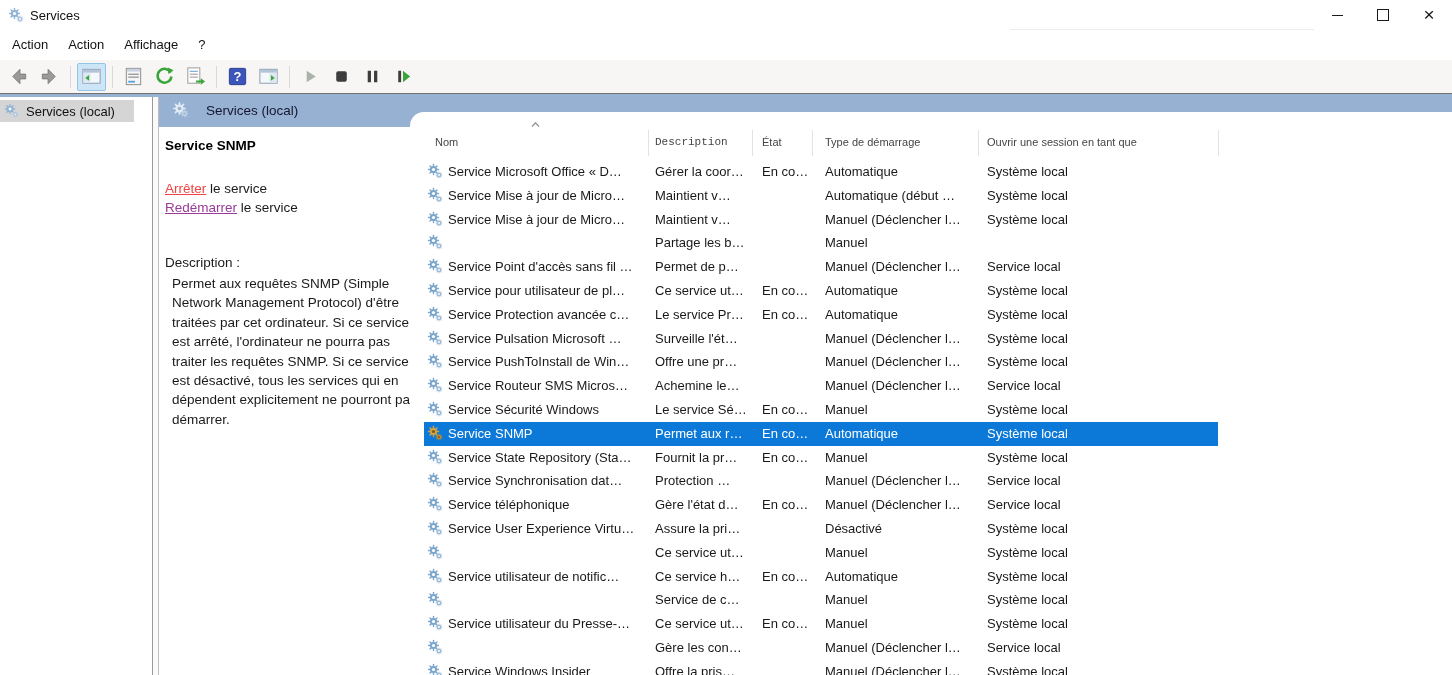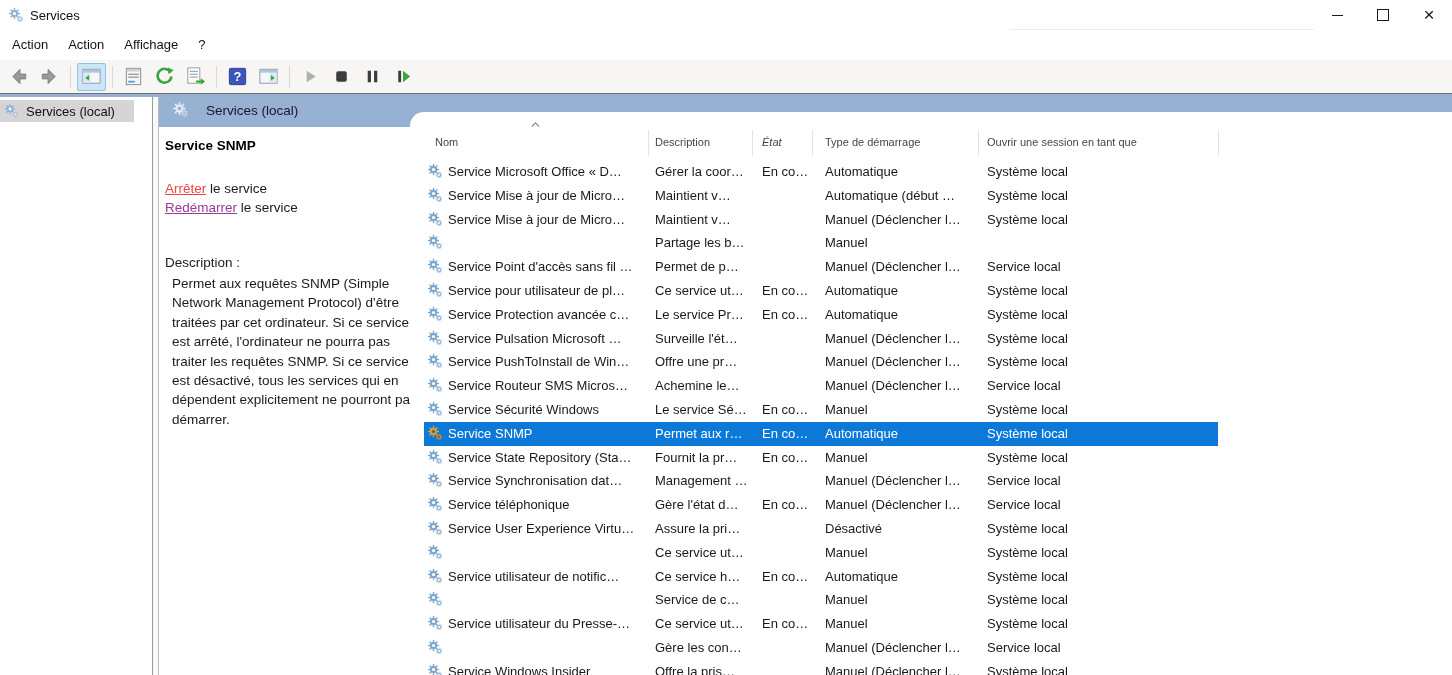--- a/index.html
+++ b/index.html
@@ -308,22 +308,22 @@
 </div>
 
 <div class="card">
   <span class="sort-caret">
     <svg width="9" height="5" viewBox="0 0 9 5">
         <path d="M1 4.5 L4.5 0.8 L8 4.5" fill="none" stroke="#8a8a8a" stroke-width="1.1"></path>
       </svg>
   </span>
   <div>
       <span class="hcell" style="left: 25px; width: 205px;">Nom</span>
-      <span class="hcell" style="left: 245px; width: 100px;">Description</span>
-      <span class="hcell" style="left: 352px; width: 57px; font-style: italic;">État</span>
+      <span class="hcell" style="left: 245px; width: 100px; font-family: Liberation Mono, monospace;">Description</span>
+      <span class="hcell" style="left: 352px; width: 57px;">État</span>
       <span class="hcell" style="left: 415px; width: 155px;">Type de démarrage</span>
       <span class="hcell" style="left: 577px; width: 240px;">Ouvrir une session en tant que</span>
       <div class="vsep" style="left: 238px;"></div>
       <div class="vsep" style="left: 342px;"></div>
       <div class="vsep" style="left: 402px;"></div>
       <div class="vsep" style="left: 568px;"></div>
       <div class="vsep" style="left: 808px;"></div>
     </div>
   <div class="rows">
       <div class="row">
@@ -802,21 +802,21 @@
               <rect x="10.7" y="1.6" width="2.6" height="6" rx="1.2" fill="#9dbbd8" transform="rotate(180 12 12)"></rect>
               <rect x="10.7" y="1.6" width="2.6" height="6" rx="1.2" fill="#9dbbd8" transform="rotate(225 12 12)"></rect>
               <rect x="10.7" y="1.6" width="2.6" height="6" rx="1.2" fill="#9dbbd8" transform="rotate(270 12 12)"></rect>
               <rect x="10.7" y="1.6" width="2.6" height="6" rx="1.2" fill="#9dbbd8" transform="rotate(315 12 12)"></rect>
               <circle cx="12" cy="12" r="6.6" fill="#9dbbd8"></circle>
               <circle cx="12" cy="12" r="2.9" fill="#ffffff"></circle>
             </svg>
           </span>
         </span>
         <span class="cell c-name">Service Synchronisation dat…</span>
-        <span class="cell c-desc">Management …</span>
+        <span class="cell c-desc">Protection …</span>
         <span class="cell c-state"></span>
         <span class="cell c-type">Manuel (Déclencher l…</span>
         <span class="cell c-logon">Service local</span>
       </div>
       <div class="row">
         <span class="gicon">
           <svg width="13" height="13" viewBox="0 0 24 24">
             <rect x="10.7" y="1.6" width="2.6" height="6" rx="1.2" fill="#7ba6cb" transform="rotate(0 12 12)"></rect>
             <rect x="10.7" y="1.6" width="2.6" height="6" rx="1.2" fill="#7ba6cb" transform="rotate(45 12 12)"></rect>
             <rect x="10.7" y="1.6" width="2.6" height="6" rx="1.2" fill="#7ba6cb" transform="rotate(90 12 12)"></rect>

